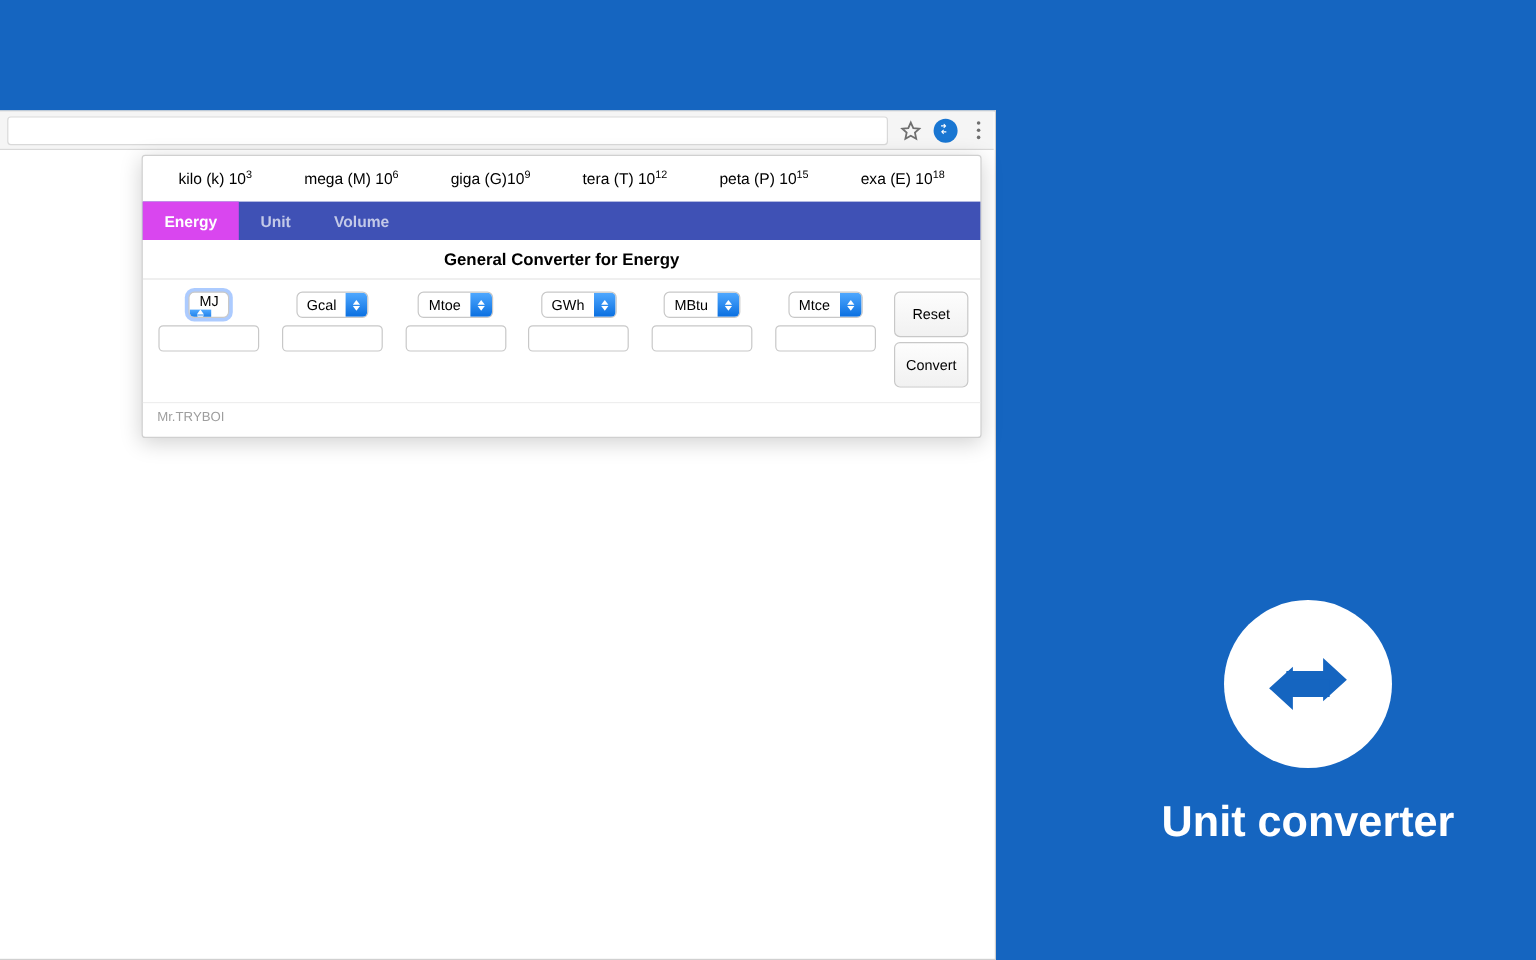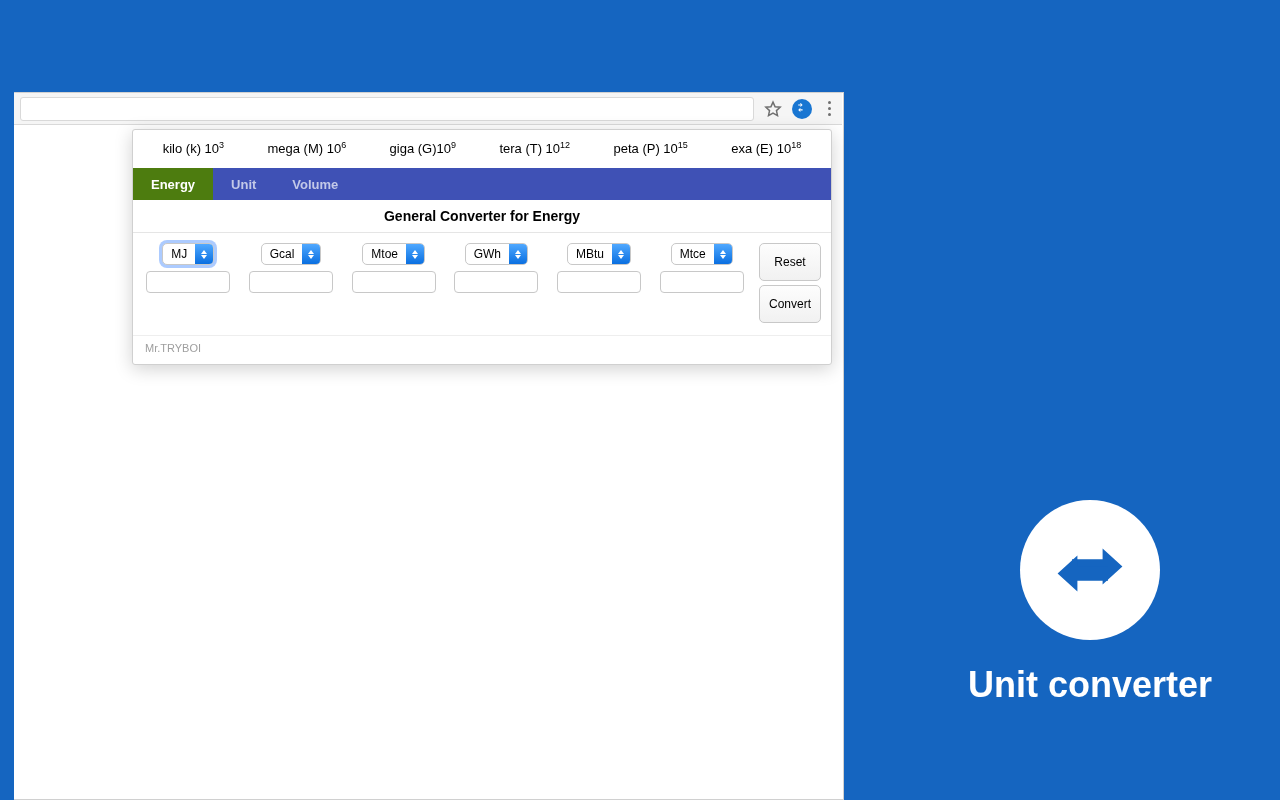--- a/index.html
+++ b/index.html
@@ -2,21 +2,21 @@
 <html><head>
 <meta charset="utf-8">
 <style>
   * { box-sizing: border-box; margin: 0; padding: 0; }
   html, body { width: 1280px; height: 800px; overflow: hidden; font-family: -apple-system, "Helvetica Neue", Arial, sans-serif; }
   body { background: #1565c0; }
 
   
   .page-area {
     position: absolute;
-    left: 14px;
+    left: 0;
     top: 92px;
     width: 830px;
     height: 708px;
     background: #ffffff;
     border: 1px solid #d0d0d0;
     border-left: none;
   }
 
   
   .addr-bar {
@@ -83,21 +83,21 @@
   .tab {
     padding: 0 18px;
     display: flex;
     align-items: center;
     color: #c3c9e8;
     font-size: 13px;
     font-weight: 600;
     cursor: pointer;
   }
   .tab.active {
-    background: #4d7c0f;
+    background: #d946ef;
     color: #ffffff;
   }
 
   
   .section-title {
     text-align: center;
     font-weight: 700;
     font-size: 14px;
     padding: 8px 0;
     border-bottom: 1px solid #e5e5e5;
@@ -131,20 +131,21 @@
     align-items: stretch;
     height: 22px;
     border-radius: 5px;
     overflow: hidden;
     border: 1px solid #c8c8c8;
     background: #ffffff;
     cursor: pointer;
   }
   .mac-select.focused {
     box-shadow: 0 0 0 3px rgba(70,140,255,0.45);
+    flex-direction: column;
   }
   .mac-select .label {
     padding: 0 8px;
     font-size: 12px;
     display:flex; align-items:center;
     color:#000;
   }
   .mac-select .handle {
     width: 18px;
     background: linear-gradient(#4fa8ff,#0a6fe0);

